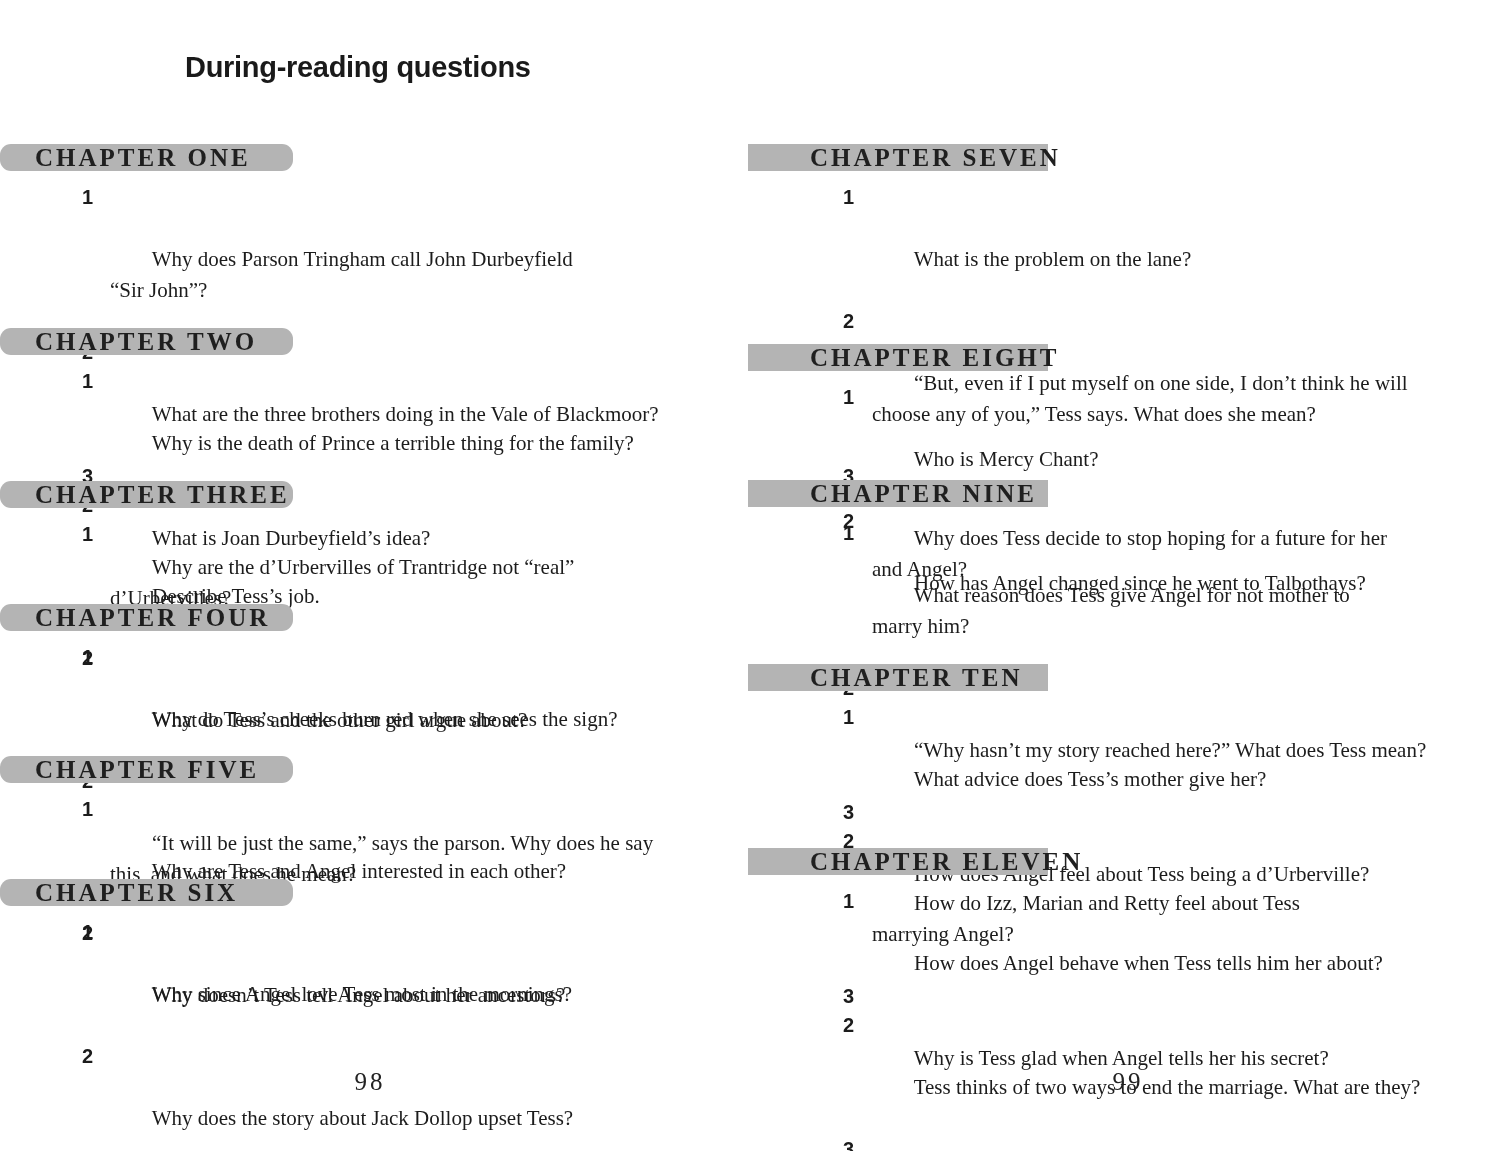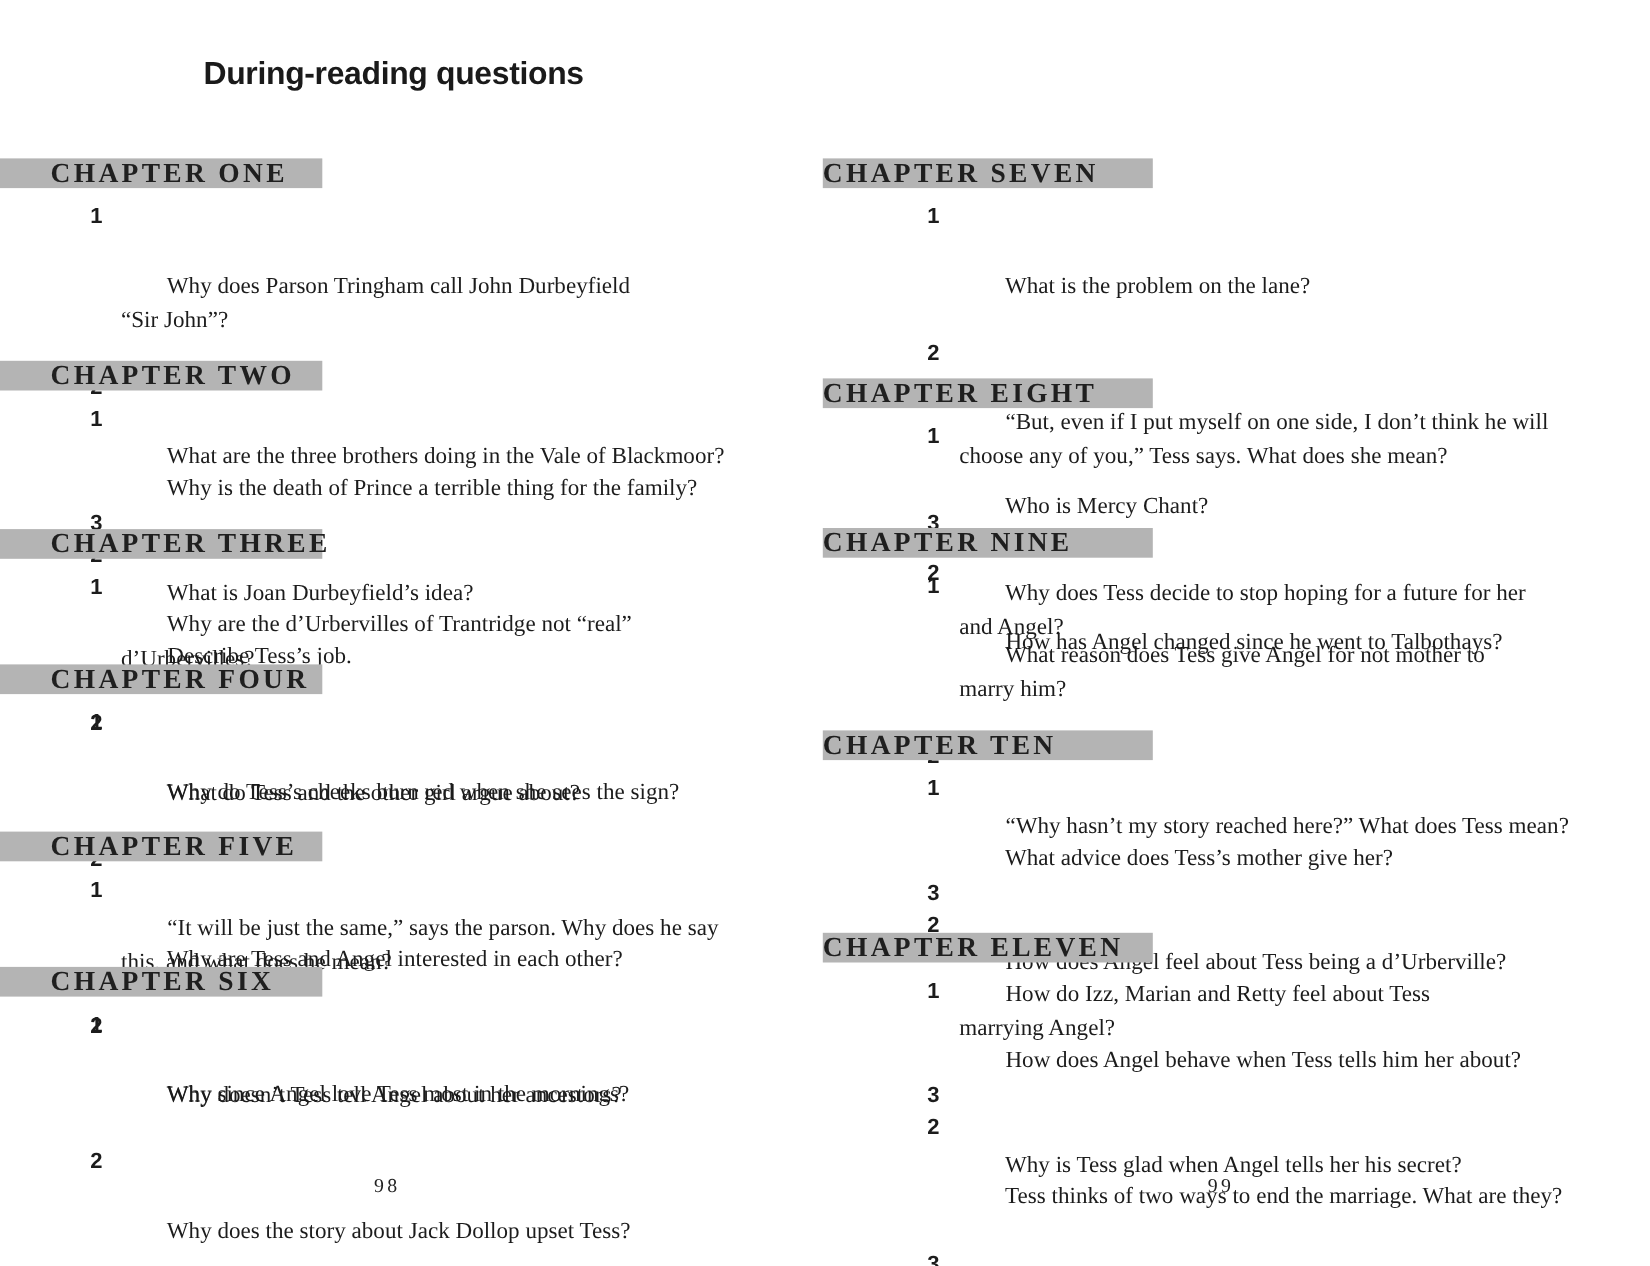--- a/index.html
+++ b/index.html
@@ -25,22 +25,22 @@
   .col.left  { left:0;    width:748px; }
   .col.right { left:748px; width:752px; }
   .chapter { position:absolute; left:0; width:100%; }
   .bar {
     height:27px;
     background:#b4b4b4;
     display:flex;
     align-items:center;
     box-sizing:border-box;
   }
-  .left  .bar { width:293px; padding-left:46px; }
-  .right .bar { width:300px; }
+  .left  .bar { width:293px; padding-left:35px;border-radius:11px; }
+  .right .bar { width:300px; padding-left:62px; }
   .bar span {
     font-weight:bold;
     font-size:25px;
     line-height:27px;
     letter-spacing:3px;
     color:#1f1f1f;
     white-space:nowrap;
   }
   .qlist {
     list-style:none;
@@ -64,21 +64,22 @@
     font-size:20px;
     line-height:31px;
     color:#1c1c1c;
   }
   .left  .qnum { left:82px; }
   .right .qnum { left:95px; }
   .pagenum {
     position:absolute;
     top:1068px;
     width:60px;
-    font-size:18px;
+    text-align:center;
+    font-size:25px;
     letter-spacing:3px;
     color:#222222;
   }
   .pagenum.pn-left  { left:340px; }
   .pagenum.pn-right { left:1098px; }
 </style>
 </head>
 <body>
 
 <h1 class="title">During-reading questions</h1>

